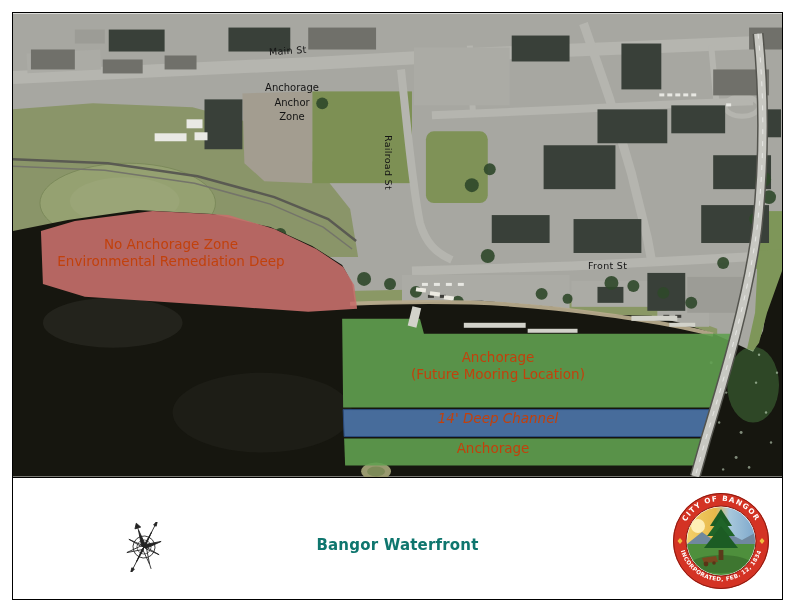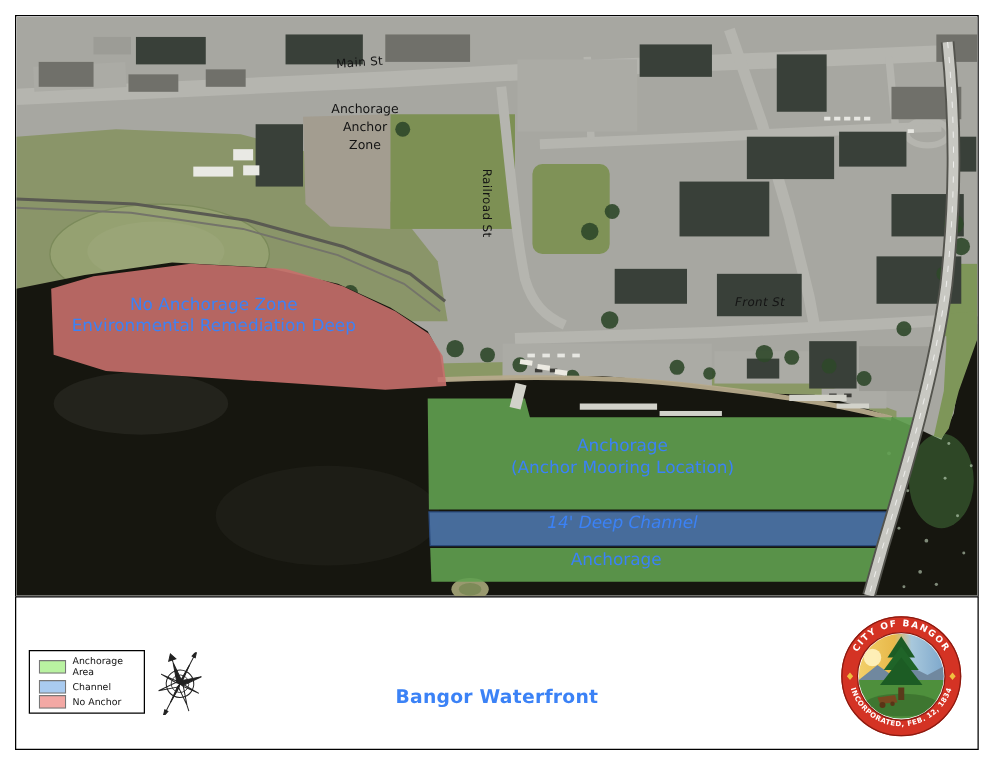--- a/index.html
+++ b/index.html
@@ -5,39 +5,39 @@
   html,body{margin:0;padding:0;background:#ffffff;}
   #page{position:relative;width:792px;height:612px;background:#ffffff;overflow:hidden;
         font-family:"DejaVu Sans",sans-serif;}
   .panel{position:absolute;left:12px;width:769px;border:1px solid #000;background:#fff;}
   #map-panel{top:12px;height:464px;overflow:hidden;}
   #footer-panel{top:477px;height:121px;}
   #map-svg{position:absolute;left:0;top:0;}
   .maplabel{position:absolute;color:#141414;white-space:nowrap;
             font-family:"DejaVu Sans",sans-serif;}
   .street{font-size:9.5px;letter-spacing:0.3px;}
-  .zone-label{font-size:13.5px;text-align:center;width:300px;line-height:17px;color:#3b82f6;}
+  .zone-label{font-size:13.5px;text-align:center;width:300px;line-height:17px;color:#c2410c;}
   #lbl-main{left:256px;top:32px;transform:rotate(-4deg);}
   #lbl-railroad{left:381px;top:122px;transform:rotate(90deg);transform-origin:left top;}
-  #lbl-front{left:575px;top:224px;font-style:italic;}
+  #lbl-front{left:575px;top:247px;}
   #lbl-venue{left:219px;top:68px;width:120px;font-size:10px;text-align:center;line-height:14.5px;}
   #lbl-noanchor{left:8px;top:223px;}
   #lbl-anch-n{left:335px;top:336px;}
   #lbl-channel{left:335px;top:397px;font-style:italic;}
   #lbl-anch-s{left:330px;top:427px;}
   
   #legend{position:absolute;left:10px;top:42px;width:93px;height:51px;background:#fff;
           border:1px solid #000;display:flex;flex-direction:column;justify-content:space-evenly;
           padding:2px 0 2px 7px;box-sizing:border-box;}
   .legend-row{display:flex;align-items:center;gap:5px;}
   .legend-row svg{flex:0 0 auto;}
   .legend-label{font-size:7.5px;color:#111;}
   #compass{position:absolute;left:106px;top:44px;}
-  #map-title{position:absolute;left:0;top:70px;width:100%;text-align:center;
-             font-size:15px;font-weight:bold;color:#3b82f6;letter-spacing:0.2px;}
+  #map-title{position:absolute;left:0;top:58px;width:100%;text-align:center;
+             font-size:15px;font-weight:bold;color:#0f766e;letter-spacing:0.2px;}
   #seal{position:absolute;left:659px;top:14px;}
 </style>
 </head>
 <body>
 
 <div id="page">
 
   <div id="map-panel" class="panel">
     <svg id="map-svg" width="769" height="464" viewBox="0 0 771 464">
 
@@ -221,48 +221,28 @@
       <div>Anchor</div>
       <div>Zone</div>
     </div>
 
     <div class="maplabel zone-label" id="lbl-noanchor">
       <div>No Anchorage Zone</div>
       <div>Environmental Remediation Deep</div>
     </div>
     <div class="maplabel zone-label" id="lbl-anch-n">
       <div>Anchorage</div>
-      <div>(Anchor Mooring Location)</div>
+      <div>(Future Mooring Location)</div>
     </div>
     <div class="maplabel zone-label" id="lbl-channel">14' Deep Channel</div>
     <div class="maplabel zone-label" id="lbl-anch-s">Anchorage</div>
   </div>
 
   <div id="footer-panel" class="panel">
 
-    <div id="legend">
-      <div class="legend-row">
-        <svg width="22" height="11">
-          <rect x="0.5" y="0.5" width="21" height="10" stroke="#777" stroke-width="1" fill="#b9f2a1"></rect>
-        </svg>
-        <span class="legend-label">Anchorage Area</span>
-      </div>
-      <div class="legend-row">
-        <svg width="22" height="11">
-          <rect x="0.5" y="0.5" width="21" height="10" stroke="#777" stroke-width="1" fill="#a9cbf0"></rect>
-        </svg>
-        <span class="legend-label">Channel</span>
-      </div>
-      <div class="legend-row">
-        <svg width="22" height="11">
-          <rect x="0.5" y="0.5" width="21" height="10" stroke="#777" stroke-width="1" fill="#f3a8a4"></rect>
-        </svg>
-        <span class="legend-label">No Anchor</span>
-      </div>
-    </div>
 
     <svg id="compass" width="50" height="50" viewBox="0 0 50 50">
       <g stroke="#222" fill="none" stroke-width="0.8" transform="rotate(-18 25 25)">
         <circle cx="25" cy="25" r="11"></circle>
         <circle cx="25" cy="25" r="7" stroke-width="0.6"></circle>
         <g fill="#222">
           <polygon points="25,7 27,23 25,25 23,23"></polygon>
           <polygon points="25,43 27,27 25,25 23,27" fill="none"></polygon>
           <polygon points="7,25 23,23 25,25 23,27" fill="none"></polygon>
           <polygon points="43,25 27,23 25,25 27,27"></polygon>

